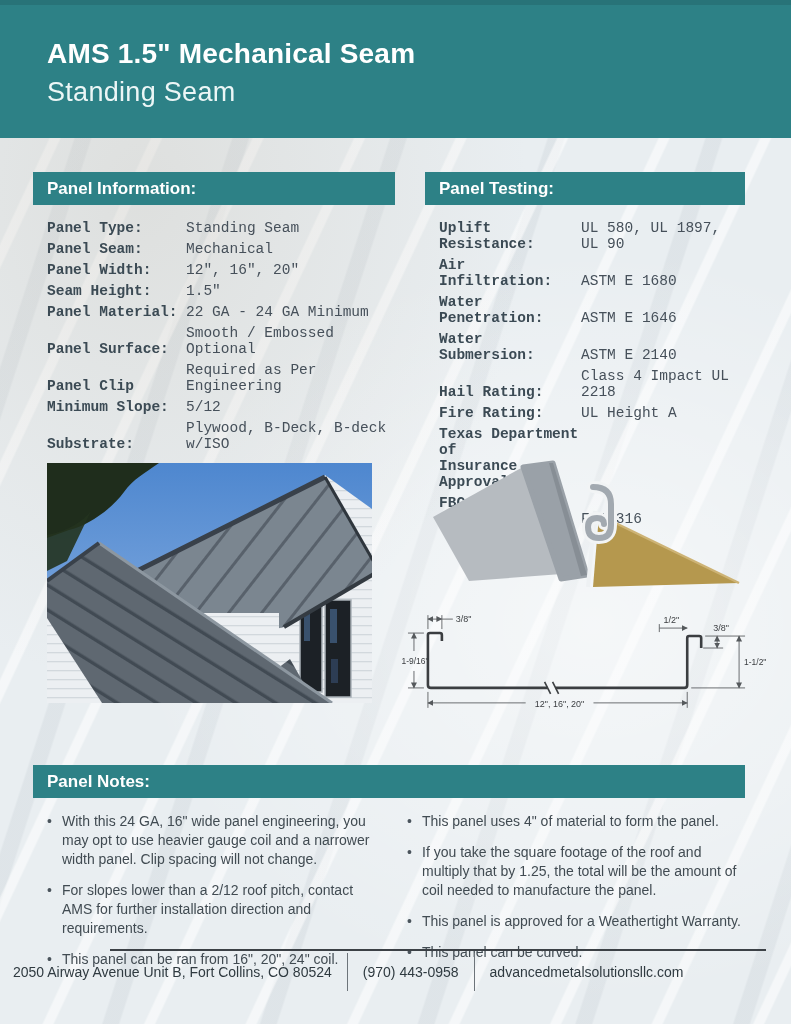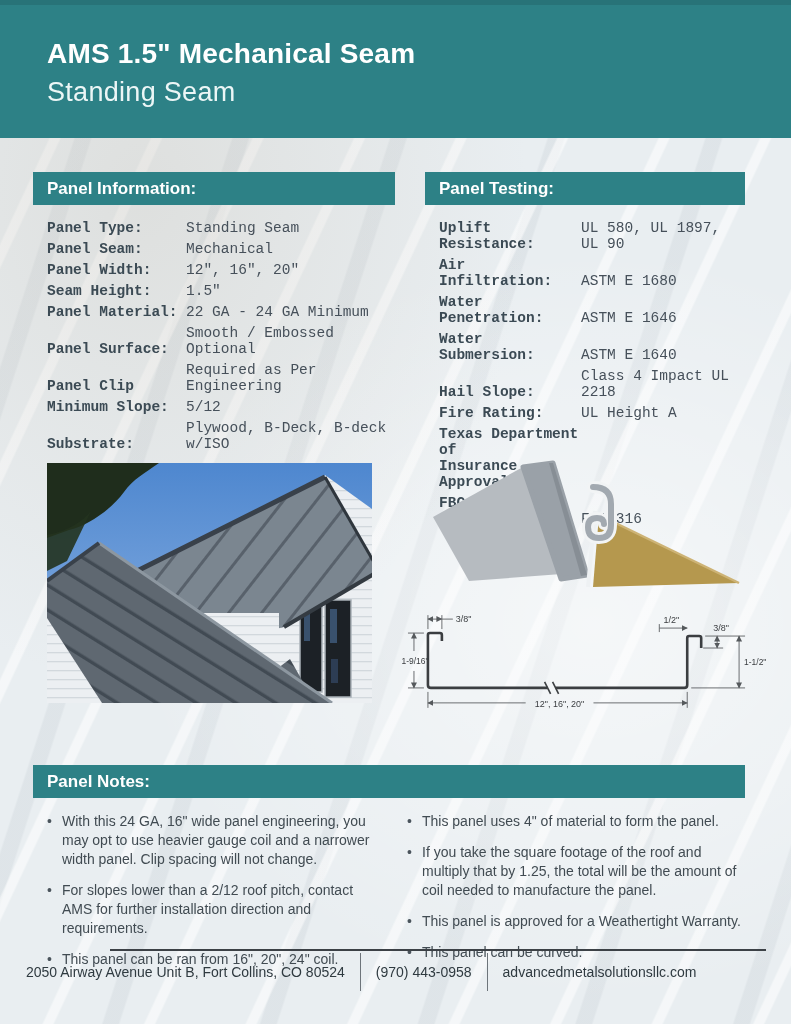--- a/index.html
+++ b/index.html
@@ -56,21 +56,21 @@
   .notes ul + ul{margin-left:20px;}
   .notes li{position:relative;padding-left:17px;margin-bottom:12px;font-size:14px;line-height:1.36;color:#414b52;}
   .notes li::before{content:"\2022";position:absolute;left:2px;top:0;color:#4a545c;}
   
   .footer-line{position:absolute;top:949px;left:110px;right:25px;height:2px;background:#3c4146;}
   .footer{position:absolute;top:952px;left:0;right:0;height:40px;display:flex;align-items:stretch;}
   .page-badge{
     width:106px;background:#2d8186;color:#fff;font-size:16.5px;
     display:flex;align-items:center;justify-content:center;flex:none;
   }
-  .footer-info{flex:1;display:flex;align-items:center;padding-left:26px;color:#2f3a40;font-size:14px;}
+  .footer-info{flex:1;display:flex;align-items:center;padding-left:13px;color:#2f3a40;font-size:14px;}
   .footer-info .divider{width:1px;height:38px;background:#6d747a;margin:0 15px;flex:none;}
 </style>
 </head>
 <body>
 
 <div class="page">
   <div class="watermark"></div>
 
   <div class="header">
     <h1 class="title">AMS 1.5" Mechanical Seam</h1>
@@ -129,24 +129,24 @@
         <div class="spec-row">
             <span class="lbl">Air Infiltration:</span>
             <span class="val">ASTM E 1680</span>
           </div>
         <div class="spec-row">
             <span class="lbl">Water Penetration:</span>
             <span class="val">ASTM E 1646</span>
           </div>
         <div class="spec-row">
             <span class="lbl">Water Submersion:</span>
-            <span class="val">ASTM E 1640</span>
-          </div>
-        <div class="spec-row">
-            <span class="lbl">Hail Slope:</span>
+            <span class="val">ASTM E 2140</span>
+          </div>
+        <div class="spec-row">
+            <span class="lbl">Hail Rating:</span>
             <span class="val">Class 4 Impact UL 2218</span>
           </div>
         <div class="spec-row">
             <span class="lbl">Fire Rating:</span>
             <span class="val">UL Height A</span>
           </div>
         <div class="spec-row">
             <span class="lbl">Texas Department of
 Insurance Approval:</span>
           </div>

